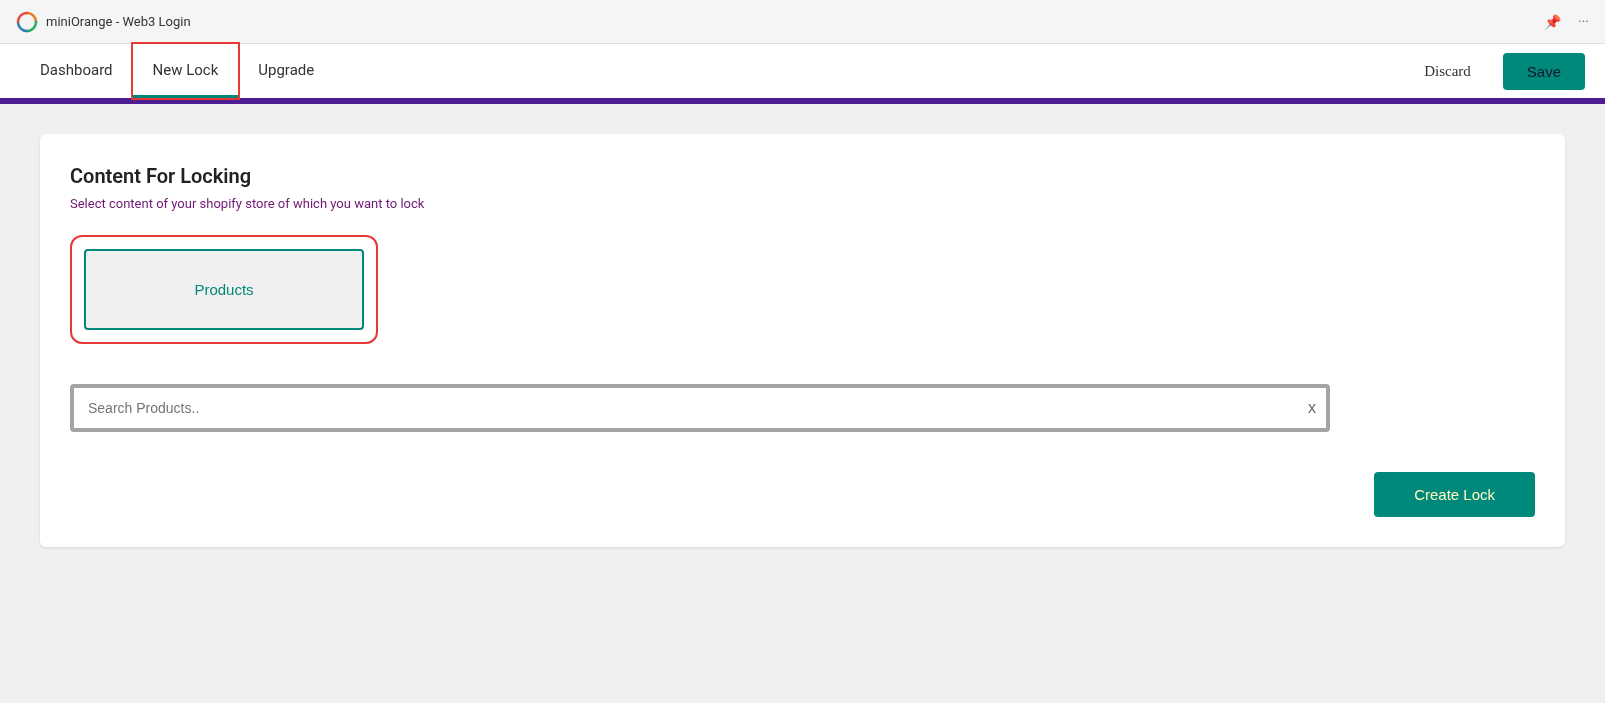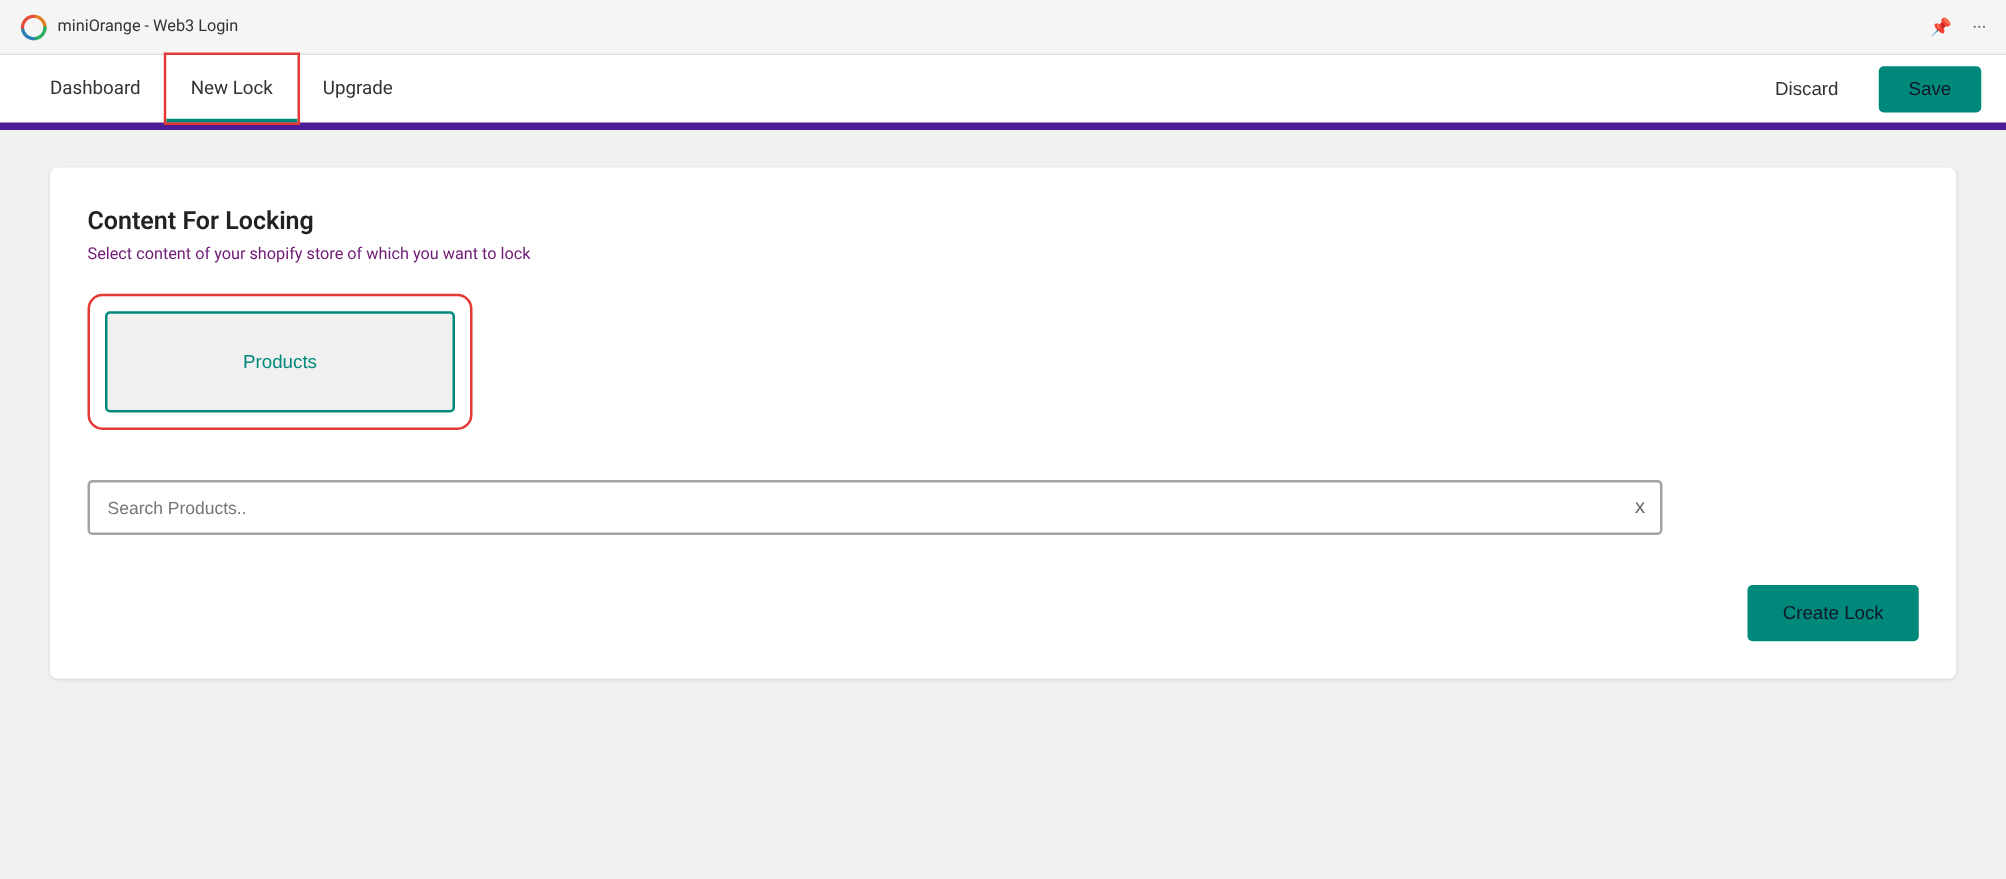--- a/index.html
+++ b/index.html
@@ -96,20 +96,21 @@
       gap: 16px;
     }
 
     .discard-btn {
       background: transparent;
       border: none;
       font-size: 15px;
       color: #333;
       cursor: pointer;
       padding: 8px 16px;
+      font-family: Liberation Serif, serif;
     }
 
     .save-btn {
       background: #00897b;
       color: #0f172a;
       border: none;
       border-radius: 4px;
       padding: 10px 24px;
       font-size: 15px;
       cursor: pointer;
@@ -176,21 +177,21 @@
       font-weight: 500;
     }
 
     .search-input-wrapper {
       position: relative;
       width: 1260px;
     }
 
     .search-input {
       width: 100%;
-      border: 2px solid #a3a3a3;
+      border: 4px solid #a3a3a3;
       border-radius: 4px;
       padding: 12px 40px 12px 14px;
       font-size: 14px;
       color: #0369a1;
       outline: none;
     }
 
     .search-clear-btn {
       position: absolute;
       right: 14px;
@@ -206,24 +207,24 @@
 
     
     .footer-actions {
       display: flex;
       justify-content: flex-end;
       margin-top: 40px;
     }
 
     .create-lock-btn {
       background: #00897b;
-      color: #0f172a;
-      border: none;
-      border-radius: 4px;
-      padding: 14px 28px;
+      color: #fef9c3;
+      border: none;
+      border-radius: 4px;
+      padding: 14px 40px;
       font-size: 15px;
       cursor: pointer;
     }
   </style>
 </head>
 <body>
 
 <div class="browser-bar">
   <div class="browser-bar-left">
     <svg class="app-logo" viewBox="0 0 22 22">

